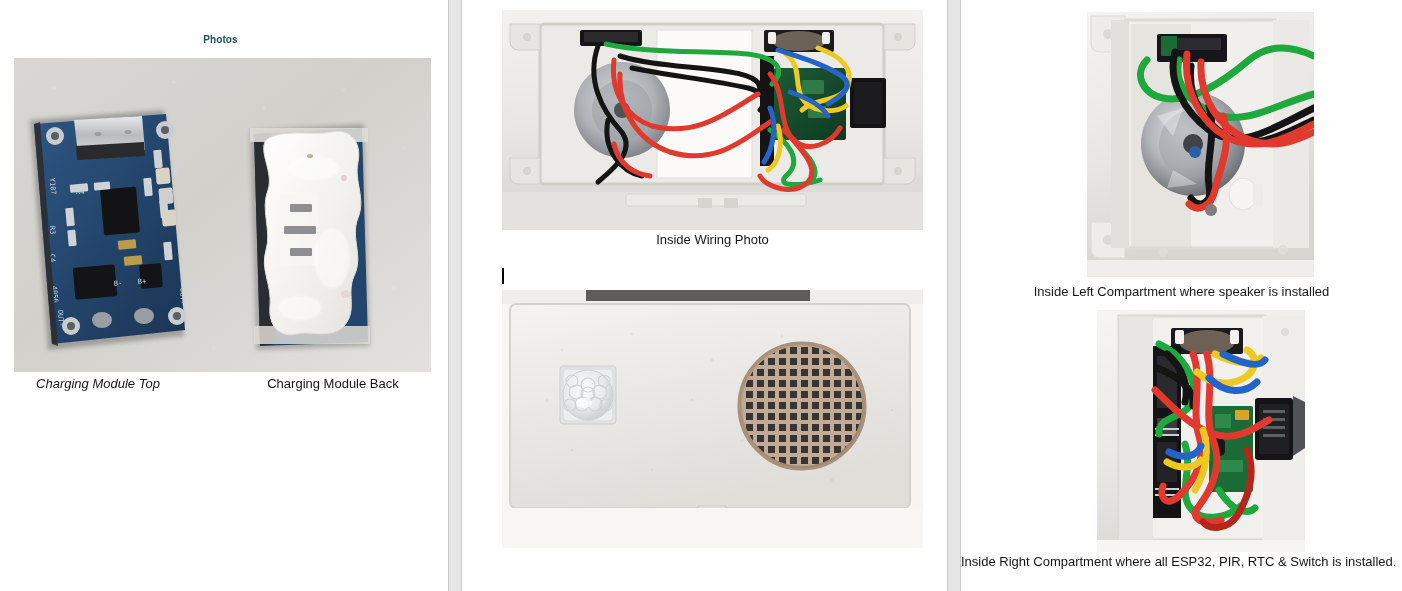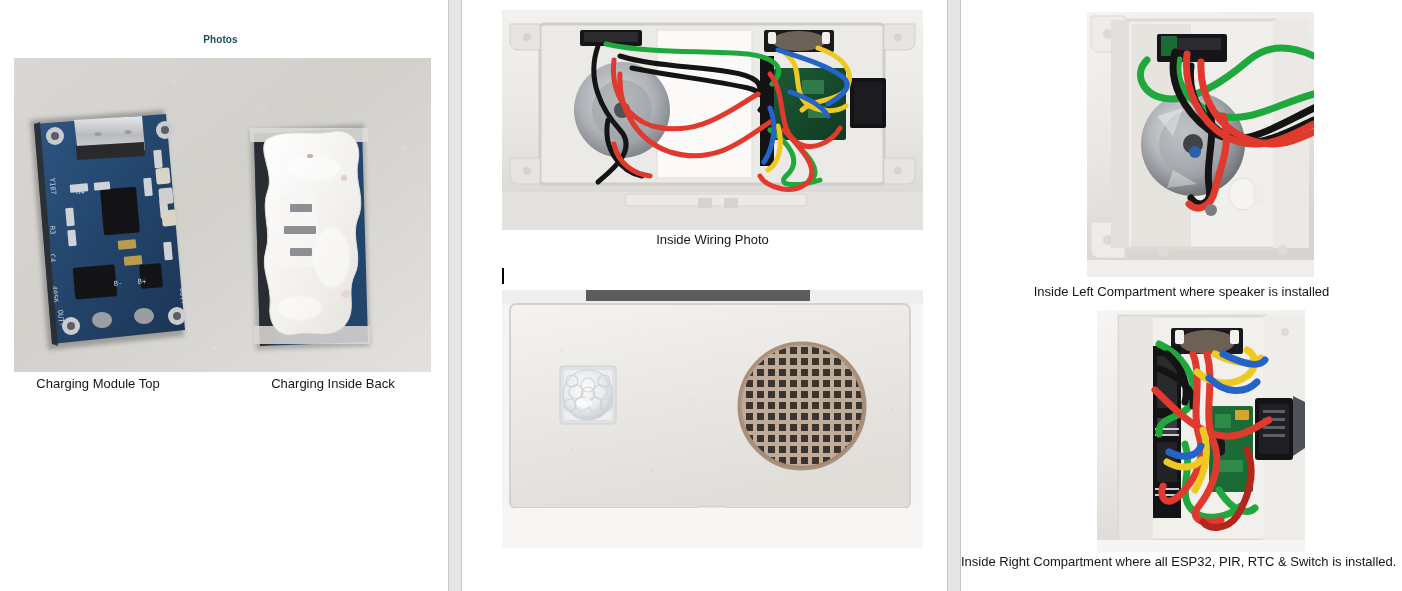--- a/index.html
+++ b/index.html
@@ -230,23 +230,23 @@
             <ellipse cx="318" cy="200" rx="18" ry="30"></ellipse>
             <ellipse cx="286" cy="250" rx="22" ry="12"></ellipse>
           </g>
           <ellipse cx="296" cy="98" rx="3" ry="2" fill="#b29f84" opacity="0.8"></ellipse>
           <ellipse cx="330" cy="120" rx="3" ry="3" fill="#d9b8bb" opacity="0.6"></ellipse>
           <ellipse cx="332" cy="236" rx="5" ry="4" fill="#e0c4c5" opacity="0.45"></ellipse>
         </g>
       </svg>
     </div>
 
-    <div class="caption" style="left:14px; top:376px; width:168px;">Charging Module Top</div>
-
-    <div class="caption" style="left:249px; top:376px; width:168px;">Charging Inside Back</div>
+    <div class="caption" style="left:14px; top:376px; width:168px;font-style:italic;">Charging Module Top</div>
+
+    <div class="caption" style="left:249px; top:376px; width:168px;">Charging Module Back</div>
   </div>
 
   <div class="page-gutter" id="gutter-1">
     <div class="gutter-line" style="left:0;"></div>
     <div class="gutter-line" style="left:13px;"></div>
   </div>
 
   <div class="page" id="page-mid">
 
     <div class="photo" style="left:40px; top:10px; width:421px; height:220px;">

